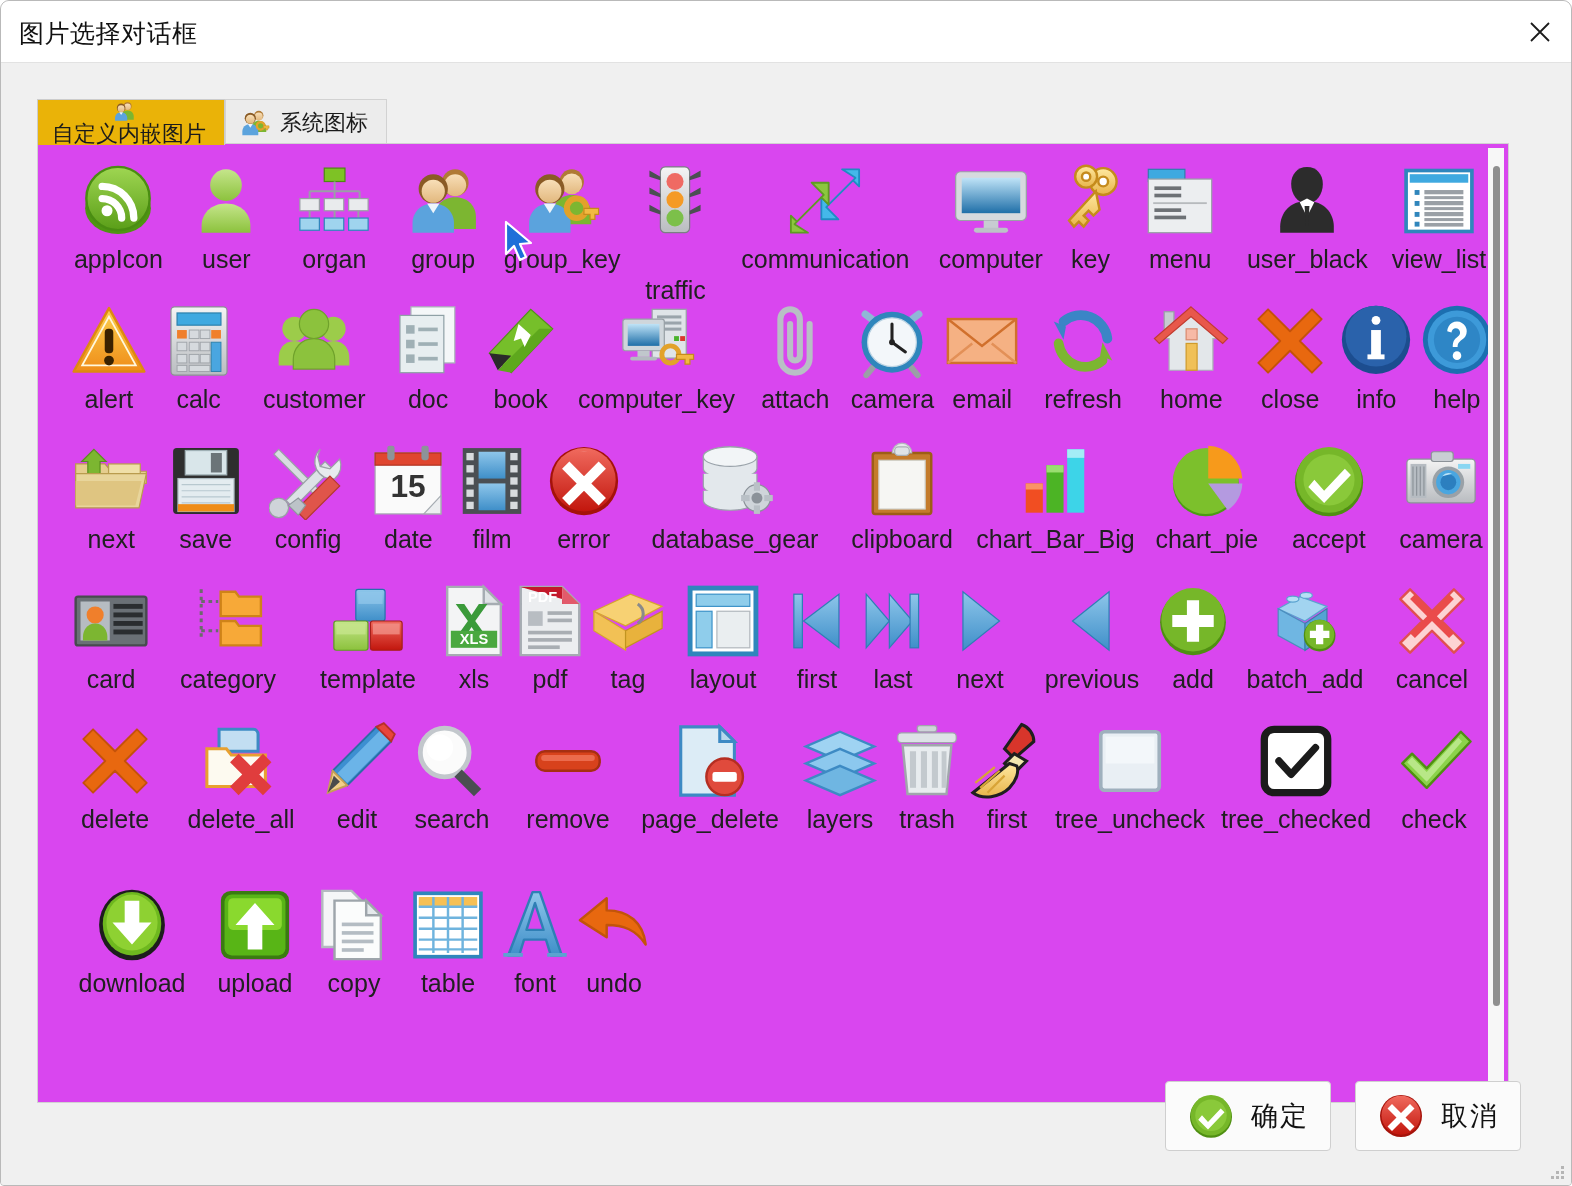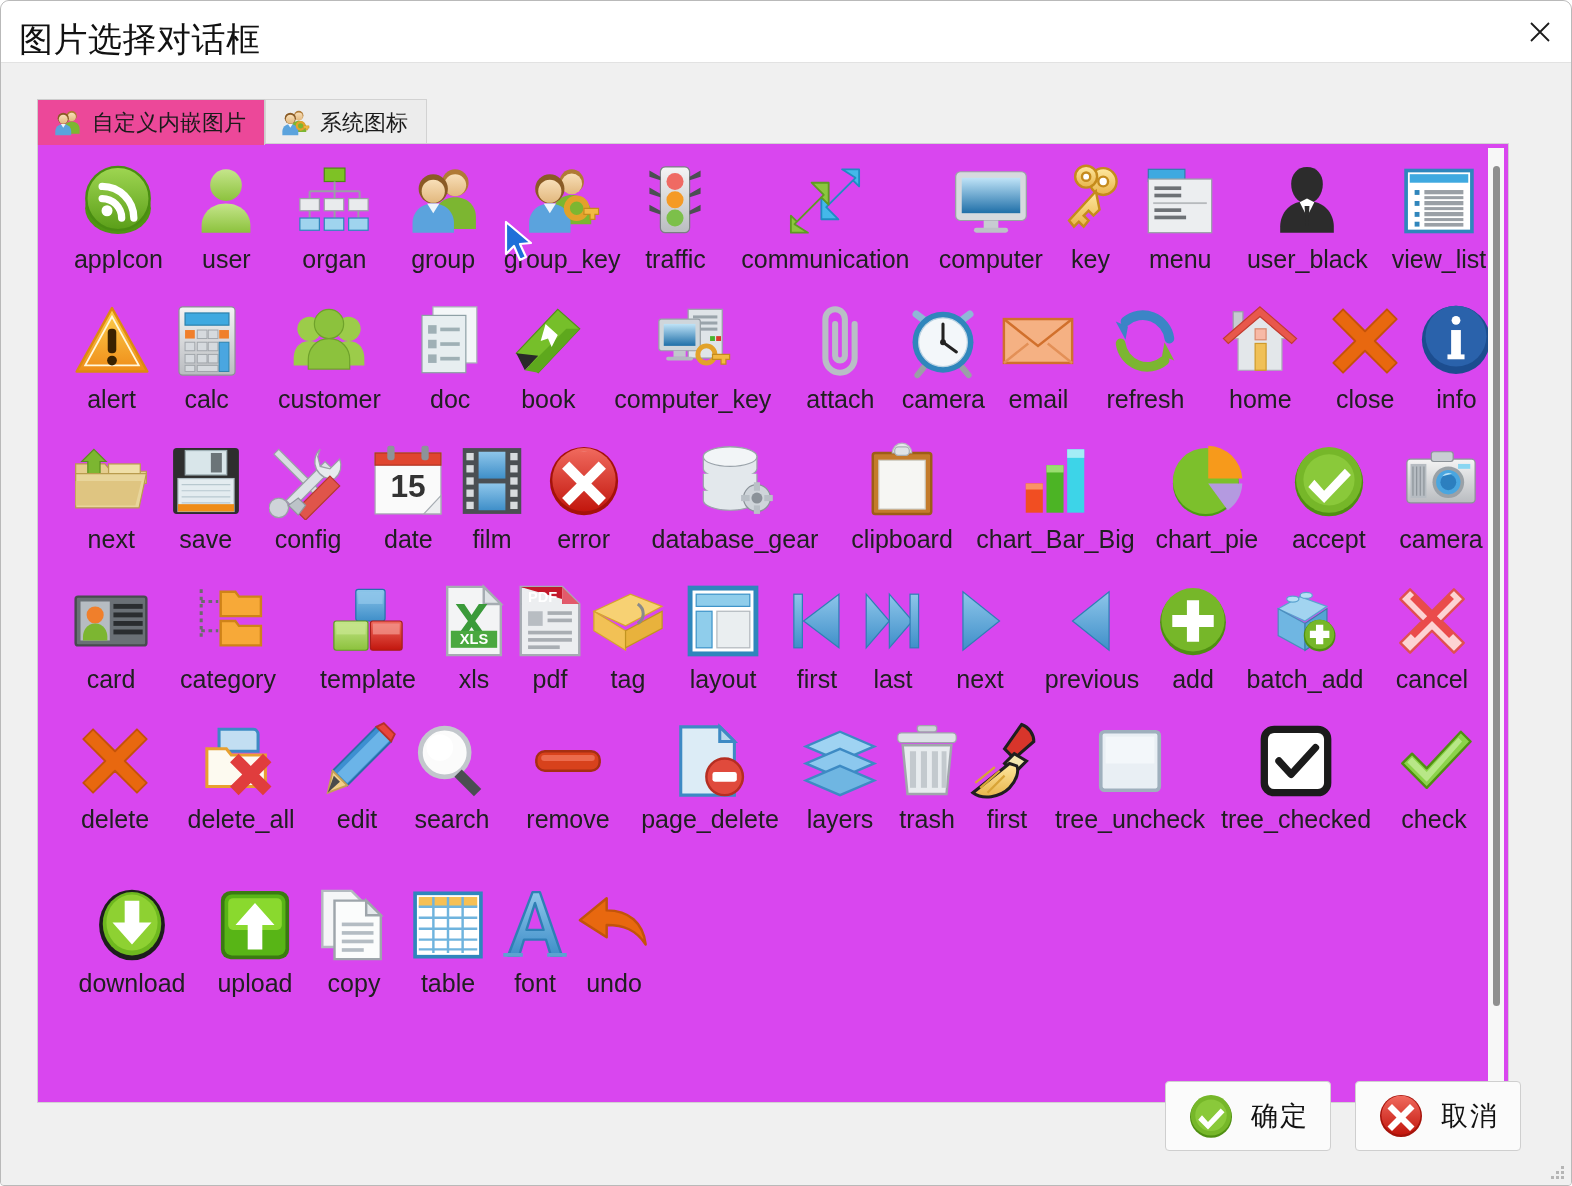--- a/index.html
+++ b/index.html
@@ -21,21 +21,21 @@
   
   #titlebar {
     position: relative;
     height: 62px;
     background: #ffffff;
     border-radius: 8px 8px 0 0;
     border-bottom: 1px solid #e2e2e2;
   }
   #title-text {
     position: absolute; left: 18px; top: 16px;
-    font-size: 34px; color: #111; letter-spacing: 0.5px;
+    font-size: 25px; color: #111; letter-spacing: 0.5px;
     white-space: nowrap;
   }
   #close-btn {
     position: absolute; right: 0; top: 0;
     width: 62px; height: 61px;
     display: flex; align-items: center; justify-content: center;
     cursor: pointer;
   }
   #close-btn svg { display: block; }
   
@@ -55,23 +55,23 @@
     display: flex; align-items: center;
     padding: 0 18px 0 14px;
     border: 1px solid #d2d2d2;
     border-bottom: none;
     font-size: 22px; color: #1b1b1b;
     cursor: pointer;
     background: #ececec;
     white-space: nowrap;
   }
   .tab.active {
-    background: #ec4899;
+    background: #eab308;
     border-color: #cccccc;
-    position: relative; z-index: 3;
+    position: relative; z-index: 3; flex-direction: column;
   }
   .tab .tab-ico { margin-right: 10px; display: block; }
   .tab-label { line-height: 1; }
   
   #panel {
     position: absolute; left: 36px; top: 80px;
     width: 1472px; height: 960px;
     background: #d946ef;
     border: 1px solid #d2d2d2;
     overflow: hidden;
@@ -872,21 +872,21 @@
               <div class="caption nowrap">group</div>
             </div>
             <div class="cell" style="width: 140px;">
               <div class="glyph">
                 <svg width="78" height="78" viewBox="0 0 64 64">
                   <use href="#ic-group-key-icon"></use>
                 </svg>
               </div>
               <div class="caption nowrap">group_key</div>
             </div>
-            <div class="cell" style="width: 106px;">
+            <div class="cell" style="width: 106px; gap: 31px;">
               <div class="glyph">
                 <svg width="78" height="78" viewBox="0 0 64 64">
                   <use href="#ic-traffic-light-icon"></use>
                 </svg>
               </div>
               <div class="caption nowrap">traffic</div>
             </div>
             <div class="cell" style="width: 220px;">
               <div class="glyph">
                 <svg width="78" height="78" viewBox="0 0 64 64">
@@ -1033,20 +1033,28 @@
               </div>
               <div class="caption nowrap">close</div>
             </div>
             <div class="cell" style="width: 84px;">
               <div class="glyph">
                 <svg width="78" height="78" viewBox="0 0 64 64">
                   <use href="#ic-info-circle-icon"></use>
                 </svg>
               </div>
               <div class="caption nowrap">info</div>
+            </div>
+            <div class="cell" style="width: 88px;">
+              <div class="glyph">
+                <svg width="78" height="78" viewBox="0 0 64 64">
+                  <use href="#ic-question-circle-icon"></use>
+                </svg>
+              </div>
+              <div class="caption nowrap">help</div>
             </div>
           </div>
           <div class="row" style="height: 140px;">
             <div class="cell" style="width: 96px;">
               <div class="glyph">
                 <svg width="78" height="78" viewBox="0 0 64 64">
                   <use href="#ic-open-folder-icon"></use>
                 </svg>
               </div>
               <div class="caption nowrap">next</div>

